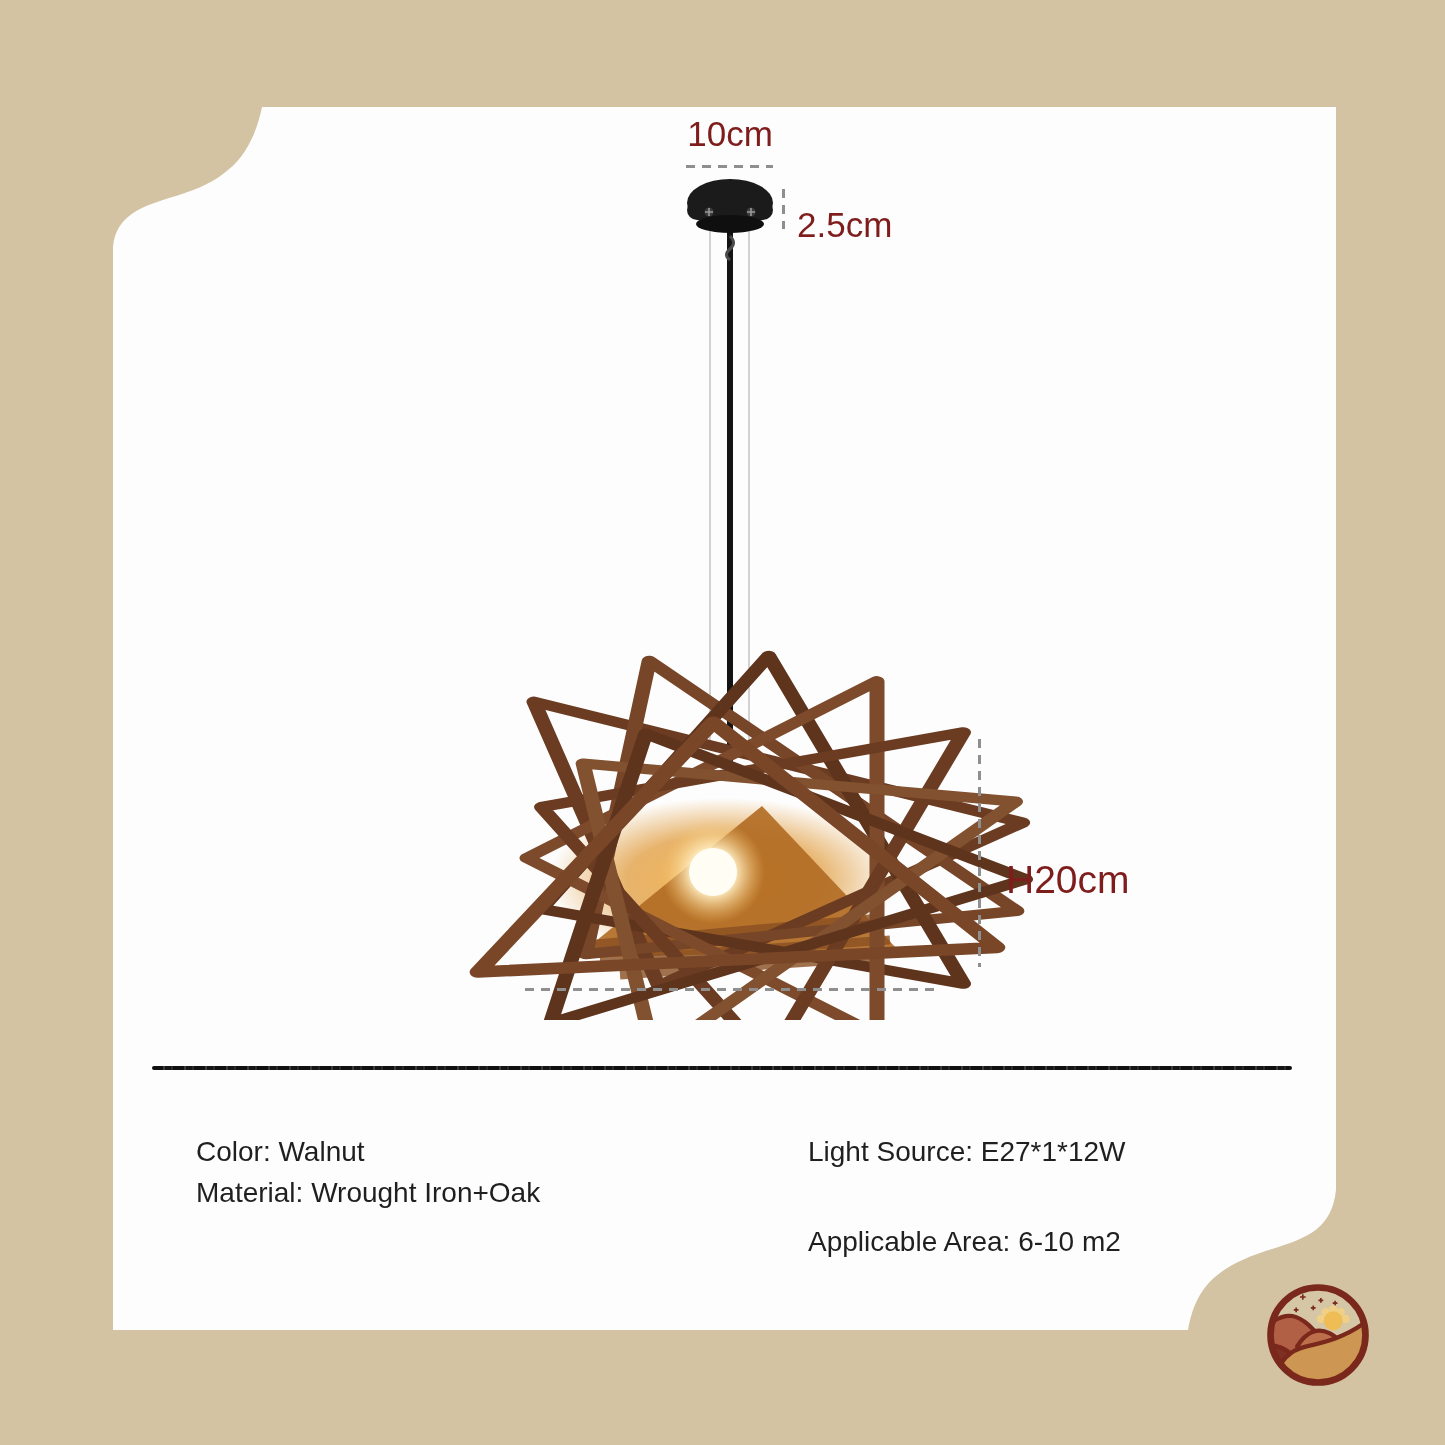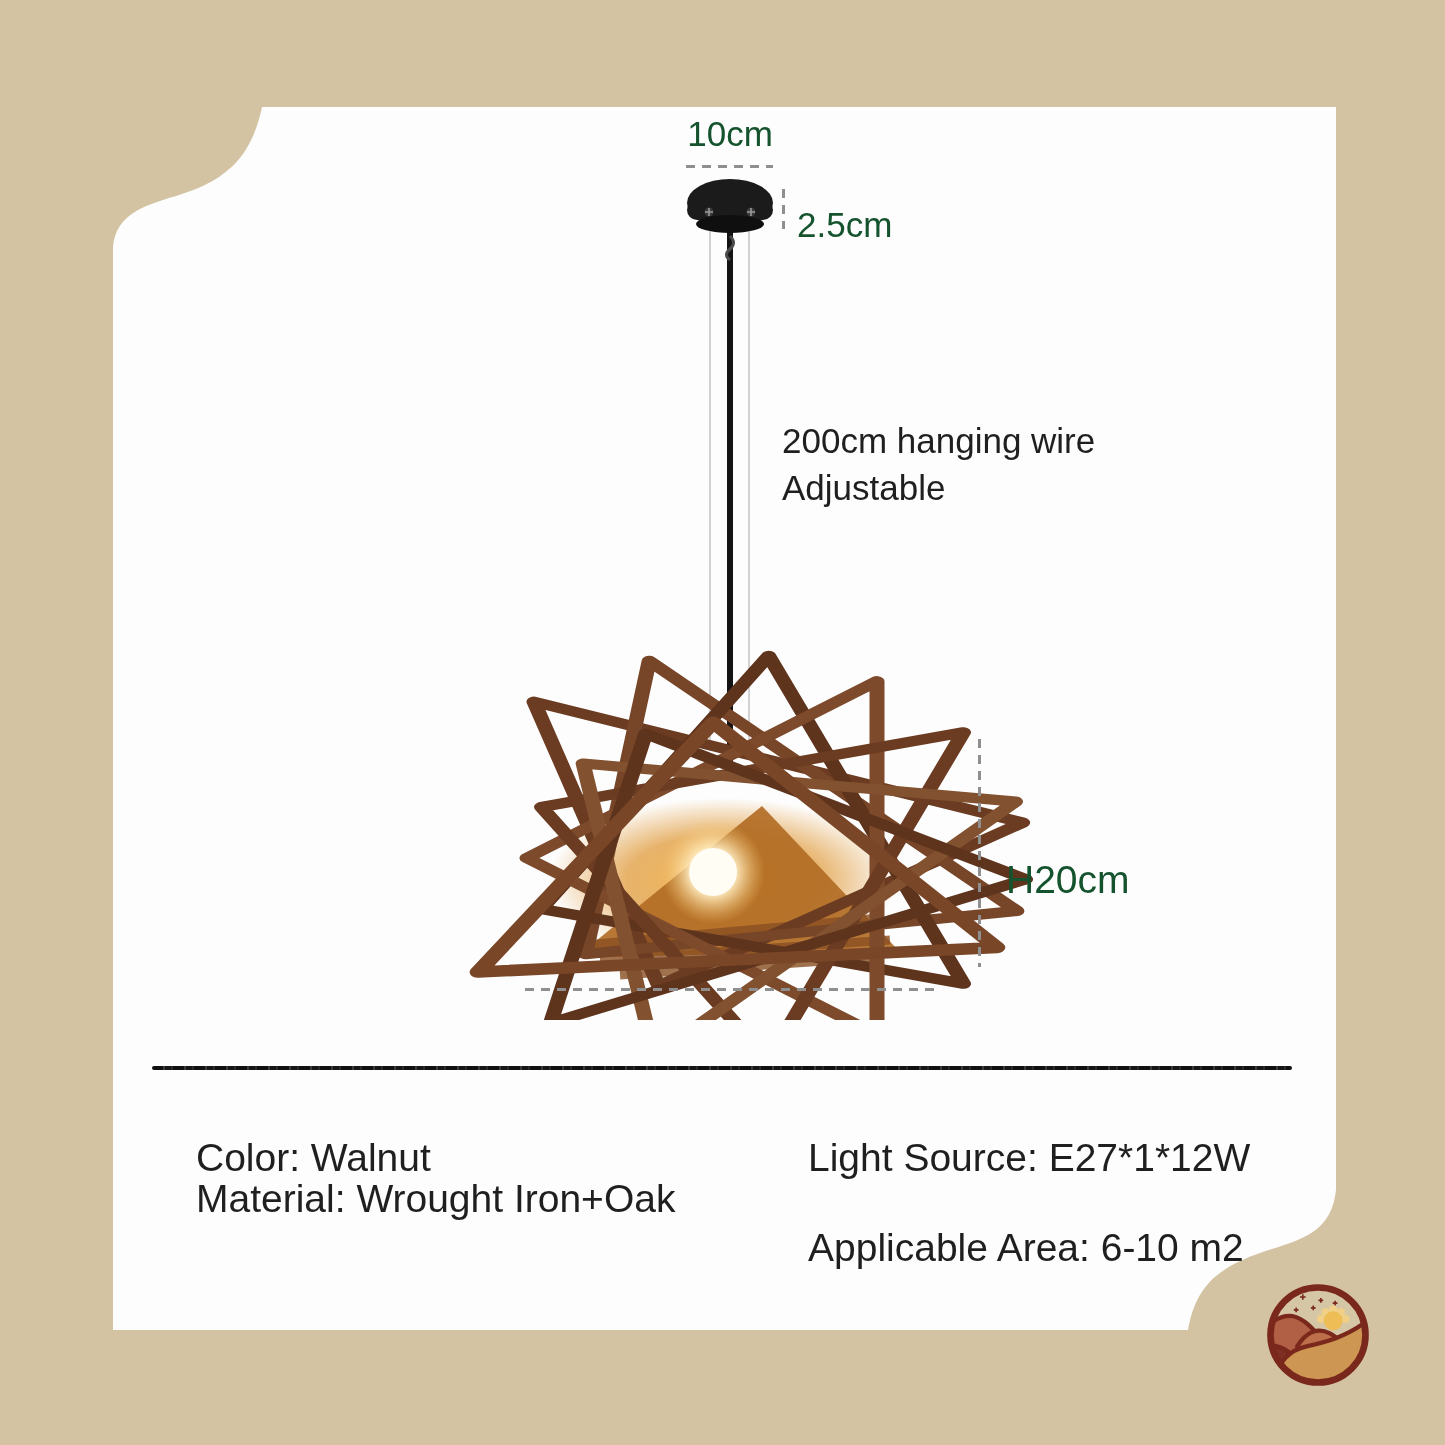--- a/index.html
+++ b/index.html
@@ -4,31 +4,31 @@
 <style>
   html,body{margin:0;padding:0;}
   .stage{
     position:relative;width:1445px;height:1445px;overflow:hidden;
     background:#d3c3a2;
     font-family:"Liberation Sans", sans-serif;
     color:#1f1f1f;
   }
   .card-svg{position:absolute;left:0;top:0;width:1445px;height:1445px;}
   .abs{position:absolute;}
-  .ann{font-size:35px;line-height:1.2;color:#14532d;white-space:nowrap;}
+  .ann{font-size:35px;line-height:1.2;color:#7f1d1d;white-space:nowrap;}
   .ann-center{text-align:center;}
   .dash-h{height:3px;background:repeating-linear-gradient(90deg,#8f8f8f 0 9px,transparent 9px 16px);}
   .dash-v{width:3px;background:repeating-linear-gradient(180deg,#8f8f8f 0 9px,transparent 9px 16px);}
   .wire-note{font-size:35px;line-height:47px;}
   .dim-big{font-size:39px;}
   .divider{
     height:4px;border-radius:2px;
     background:repeating-linear-gradient(90deg,#101010 0 11px,#3b3b3b 11px 13px,#161616 13px 19px,#2a2a2a 19px 21px);
   }
-  .spec{font-size:39px;white-space:nowrap;}
+  .spec{font-size:28px;white-space:nowrap;}
   .photo-svg{position:absolute;left:430px;top:100px;width:620px;height:920px;}
   .logo-svg{position:absolute;left:1261px;top:1278px;width:114px;height:114px;}
 </style>
 </head>
 <body>
 
 <div class="stage">
 
   <svg class="card-svg" viewBox="0 0 1445 1445" aria-hidden="true">
     <path d="M 262,107 L 1336,107 L 1336,1190
@@ -96,24 +96,20 @@
       </g>
     </g>
   </svg>
 
   <div class="abs ann ann-center" style="left:650px;top:113px;width:160px;">10cm</div>
   <div class="abs dash-h" style="left:686px;top:165px;width:87px;"></div>
 
   <div class="abs dash-v" style="left:782px;top:189px;height:40px;"></div>
   <div class="abs ann" style="left:797px;top:204px;">2.5cm</div>
 
-  <div class="abs wire-note" style="left:782px;top:417px;">
-    <div>200cm hanging wire</div>
-    <div>Adjustable</div>
-  </div>
 
   <div class="abs dash-v" style="left:978px;top:739px;height:228px;"></div>
   <div class="abs ann dim-big" style="left:1006px;top:857px;">H20cm</div>
 
   <div class="abs dash-h" style="left:525px;top:988px;width:413px;"></div>
 
   <div class="abs divider" style="left:152px;top:1066px;width:1140px;"></div>
 
   <div class="abs spec" style="left:196px;top:1136px;">Color: Walnut</div>
   <div class="abs spec" style="left:808px;top:1136px;">Light Source: E27*1*12W</div>

